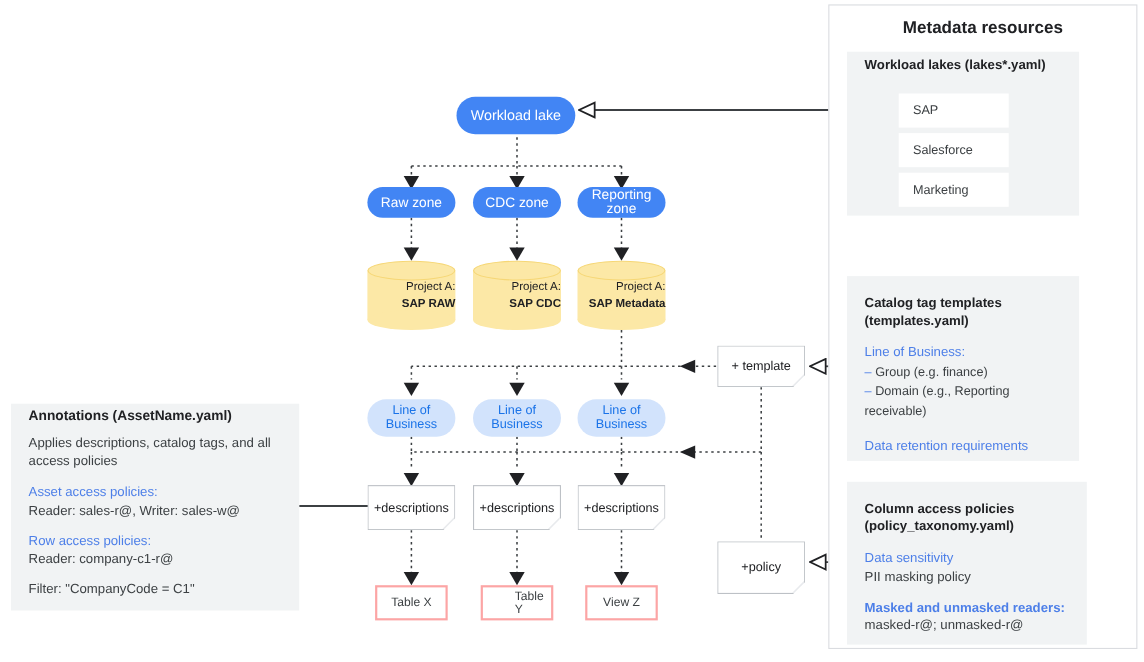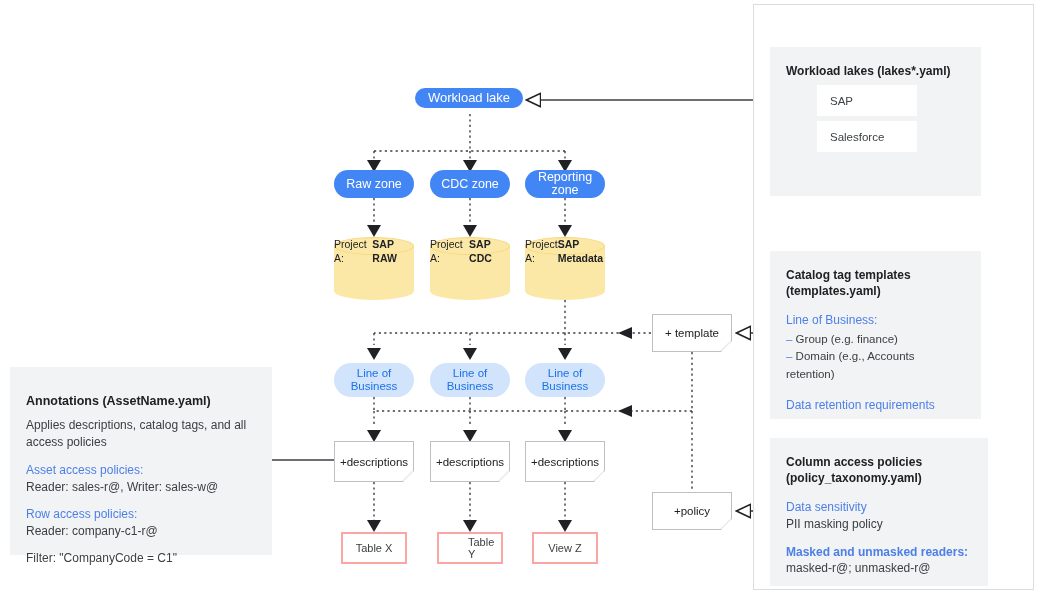--- a/index.html
+++ b/index.html
@@ -40,22 +40,22 @@
   .cyl .top {
     position: absolute; left: 0; right: 0; top: 0; height: 18px;
     background: #fce8a6; border-radius: 50%;
     border: 1px solid #f6d776;
   }
   .cyl .bot {
     position: absolute; left: 0; right: 0; bottom: 0; height: 18px;
     background: #fce8a6; border-radius: 50%;
   }
   .cyl .label {
-    position: absolute; inset: 0; display: flex; 
-    align-items: flex-start; justify-content: center;
+    position: absolute; inset: 0; display: flex; flex-direction: column;
+    align-items: flex-end; justify-content: center;
     font-size: 10.5px; color: #202124; line-height: 1.35; z-index: 3;
   }
   .cyl .label .b { font-weight: 700; }
 
   
   .note {
     position: absolute; background: #ffffff;
     border: 1px solid #bdc1c6;
     display: flex; align-items: center; justify-content: center;
     font-size: 11.5px; color: #202124;
@@ -206,21 +206,21 @@
       <line x1="772" y1="333" x2="748" y2="333" stroke="#3c4043" stroke-width="1.6"></line>
       <path d="M 748 333 L 737 333" stroke="#3c4043" stroke-width="1.6" marker-end="url(#hollowArrow)"></path>
     </g>
 
     <g>
       <line x1="772" y1="511" x2="748" y2="511" stroke="#3c4043" stroke-width="1.6"></line>
       <path d="M 748 511 L 737 511" stroke="#3c4043" stroke-width="1.6" marker-end="url(#hollowArrow)"></path>
     </g>
   </svg>
 
-  <div class="node pill-blue pill-lake" style="left:415px; top:88px; width:108px; height:20px;">
+  <div class="node pill-blue pill-lake" style="left:415px; top:88px; width:108px; height:34px;">
     <span>Workload lake</span>
   </div>
 
   <div class="node pill-blue" style="left:334px; top:170px; width:80px; height:28px;">
     <span>Raw zone</span>
   </div>
   <div class="node pill-blue" style="left:430px; top:170px; width:80px; height:28px;">
     <span>CDC zone</span>
   </div>
   <div class="node pill-blue" style="left:525px; top:170px; width:80px; height:28px; line-height:1.05;">
@@ -288,57 +288,61 @@
   </div>
   <div class="tablebox" style="left:532px; top:532px; width:66px; height:32px;">
     <span>View Z</span>
   </div>
 
   <div class="note" style="left:652px; top:314px; width:80px; height:38px;">
     <span>+ template</span>
     <span class="fold"></span>
   </div>
 
-  <div class="note" style="left:652px; top:492px; width:80px; height:38px;">
+  <div class="note" style="left:652px; top:492px; width:80px; height:48px;">
     <span>+policy</span>
     <span class="fold"></span>
   </div>
 
-  <div class="panel-box" style="left:10px; top:367px; width:262px; height:188px; padding:27px 16px;">
+  <div class="panel-box" style="left:10px; top:367px; width:262px; height:188px; padding:4px 16px;">
     <div class="ann-h" style="margin-bottom:9px;">Annotations (AssetName.yaml)</div>
     <div class="txt" style="margin-bottom:10px;">Applies descriptions, catalog tags, and all access policies</div>
     <div class="blue">Asset access policies:</div>
     <div class="txt" style="margin-bottom:10px;">Reader: sales-r@, Writer: sales-w@</div>
     <div class="blue">Row access policies:</div>
     <div class="txt" style="margin-bottom:10px;">Reader: company-c1-r@</div>
     <div class="txt">Filter: "CompanyCode = C1"</div>
   </div>
 
   <div class="panel-outer" style="left:753px; top:4px; width:281px; height:586px;"></div>
 
+  <div class="panel-title" style="left:753px; top:17px; width:281px;">Metadata resources</div>
 
   <div class="panel-box" style="left:770px; top:47px; width:211px; height:149px;">
-    <div class="h" style="position:absolute; left:16px; top:16px;">Workload lakes (lakes*.yaml)</div>
+    <div class="h" style="position:absolute; left:16px; top:4px;">Workload lakes (lakes*.yaml)</div>
   </div>
   <div class="lake-item" style="left:817px; top:85px; width:100px; height:31px;">
     <span>SAP</span>
   </div>
   <div class="lake-item" style="left:817px; top:121px; width:100px; height:31px;">
     <span>Salesforce</span>
+  </div>
+  <div class="lake-item" style="left:817px; top:157px; width:100px; height:31px;">
+    <span>Marketing</span>
   </div>
 
   <div class="panel-box" style="left:770px; top:251px; width:211px; height:168px; padding:16px 16px;">
     <div class="h">Catalog tag templates</div>
     <div class="h" style="margin-bottom:13px;">(templates.yaml)</div>
     <div class="blue" style="margin-bottom:2px;">Line of Business:</div>
     <ul>
       <li><span class="dash">–</span>
         <span>Group (e.g. finance)</span></li>
       <li><span class="dash">–</span>
-        <span>Domain (e.g., Accounts retention)</span></li>
+        <span>Domain (e.g., Reporting receivable)</span></li>
     </ul>
     <div class="blue" style="margin-top:14px;">Data retention requirements</div>
   </div>
 
   <div class="panel-box" style="left:770px; top:438px; width:218px; height:148px; padding:16px 16px;">
     <div class="h">Column access policies</div>
     <div class="h" style="margin-bottom:13px;">(policy_taxonomy.yaml)</div>
     <div class="blue">Data sensitivity</div>
     <div class="txt" style="margin-bottom:10px;">PII masking policy</div>
     <div class="blue b">Masked and unmasked readers:</div>

